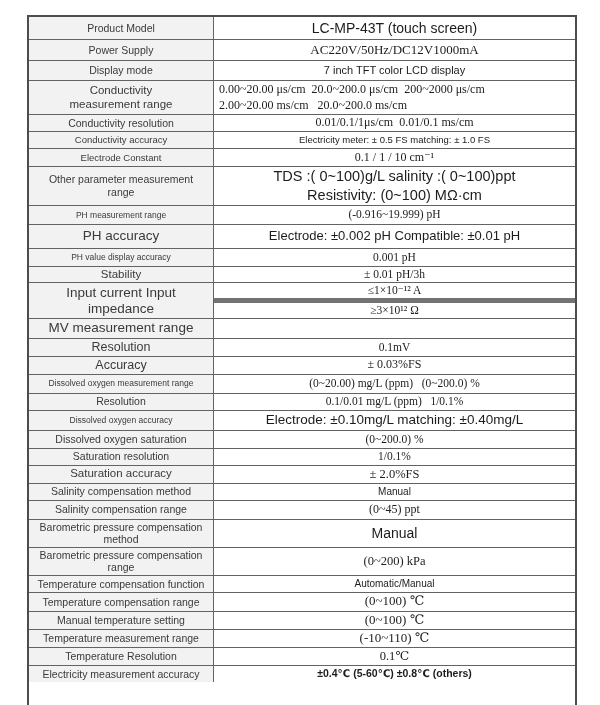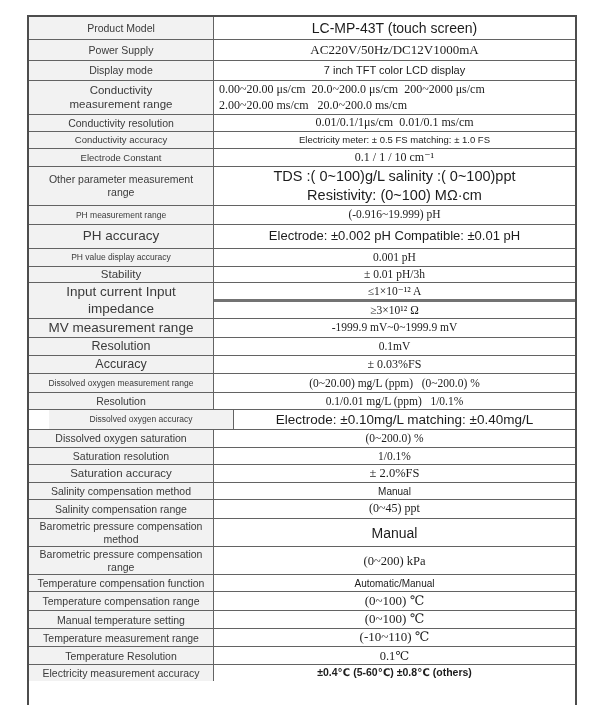--- a/index.html
+++ b/index.html
@@ -13,21 +13,21 @@
   .cell.label{flex:0 0 185px;width:185px;background:#f2f2f2;border-right:1px solid #636363;
               display:flex;align-items:center;justify-content:center;text-align:center;
               white-space:pre-line;color:#3a3a3a;line-height:1.2;padding:1px 2px;}
   .cell.value{flex:1;display:flex;flex-direction:column;align-items:center;justify-content:center;
               color:#1c1c1c;white-space:pre;line-height:1.3;overflow:hidden;}
   .cell.value.left{align-items:flex-start;}
   .cell.value.left .line{text-align:left;padding-left:5px;}
   .line{width:100%;text-align:center;box-sizing:border-box;}
   .cell.value.split{align-items:stretch;justify-content:stretch;padding:0;}
   .subcell{flex:1;display:flex;align-items:center;justify-content:center;box-sizing:border-box;}
-  .subcell + .subcell{border-top:3px solid #737373;text-align:center;}
+  .subcell + .subcell{border-top:5px solid #737373;text-align:center;}
   .sans{font-family:"Liberation Sans","DejaVu Sans",sans-serif;}
   .serif{font-family:"Liberation Serif","DejaVu Serif",serif;}
   .b{font-weight:700;}
   .l-xs{font-size:8.5px;}
   .l-s{font-size:9.5px;}
   .l-m{font-size:10.5px;}
   .l-ml{font-size:11.5px;}
   .l-l{font-size:12.5px;}
   .l-xl{font-size:13.5px;}
   .l-xxl{font-size:16.5px;letter-spacing:0.2px;}
@@ -87,39 +87,38 @@
         <div class="cell label l-ml">Stability</div>
         <div class="cell value serif" style="font-size: 11.5px;">± 0.01 pH/3h</div>
       </div>
       <div class="row" style="min-height: 34px;">
         <div class="cell label l-xl">Input current Input
 impedance</div>
         <div class="cell value serif split" style="font-size: 11.5px;"><div class="subcell">≤1×10⁻¹² A</div><div class="subcell">≥3×10¹² Ω</div></div>
       </div>
       <div class="row" style="min-height: 19px;">
         <div class="cell label l-xl">MV measurement range</div>
-        <div class="cell value serif" style="font-size: 11.5px;">-1999.9 mV~0~1999.9 mV</div>
       </div>
       <div class="row" style="min-height: 17px;">
         <div class="cell label l-l">Resolution</div>
         <div class="cell value serif" style="font-size: 11.5px;">0.1mV</div>
       </div>
       <div class="row" style="min-height: 16px;">
         <div class="cell label l-l">Accuracy</div>
         <div class="cell value serif" style="font-size: 12px;">± 0.03%FS</div>
       </div>
       <div class="row" style="min-height: 19px;">
         <div class="cell label l-xs">Dissolved oxygen measurement range</div>
         <div class="cell value serif" style="font-size: 11.5px;">(0~20.00) mg/L (ppm)   (0~200.0) %</div>
       </div>
       <div class="row" style="min-height: 17px;">
         <div class="cell label l-m">Resolution</div>
         <div class="cell value serif" style="font-size: 11.5px;">0.1/0.01 mg/L (ppm)   1/0.1%</div>
       </div>
-      <div class="row" style="min-height: 20px; padding-left: 20px;">
+      <div class="row" style="min-height: 20px;">
         <div class="cell label l-xs">Dissolved oxygen accuracy</div>
         <div class="cell value sans" style="font-size: 13.5px;">Electrode: ±0.10mg/L matching: ±0.40mg/L</div>
       </div>
       <div class="row" style="min-height: 18px;">
         <div class="cell label l-m">Dissolved oxygen saturation</div>
         <div class="cell value serif" style="font-size: 11.5px;">(0~200.0) %</div>
       </div>
       <div class="row" style="min-height: 17px;">
         <div class="cell label l-m">Saturation resolution</div>
         <div class="cell value serif" style="font-size: 11.5px;">1/0.1%</div>

